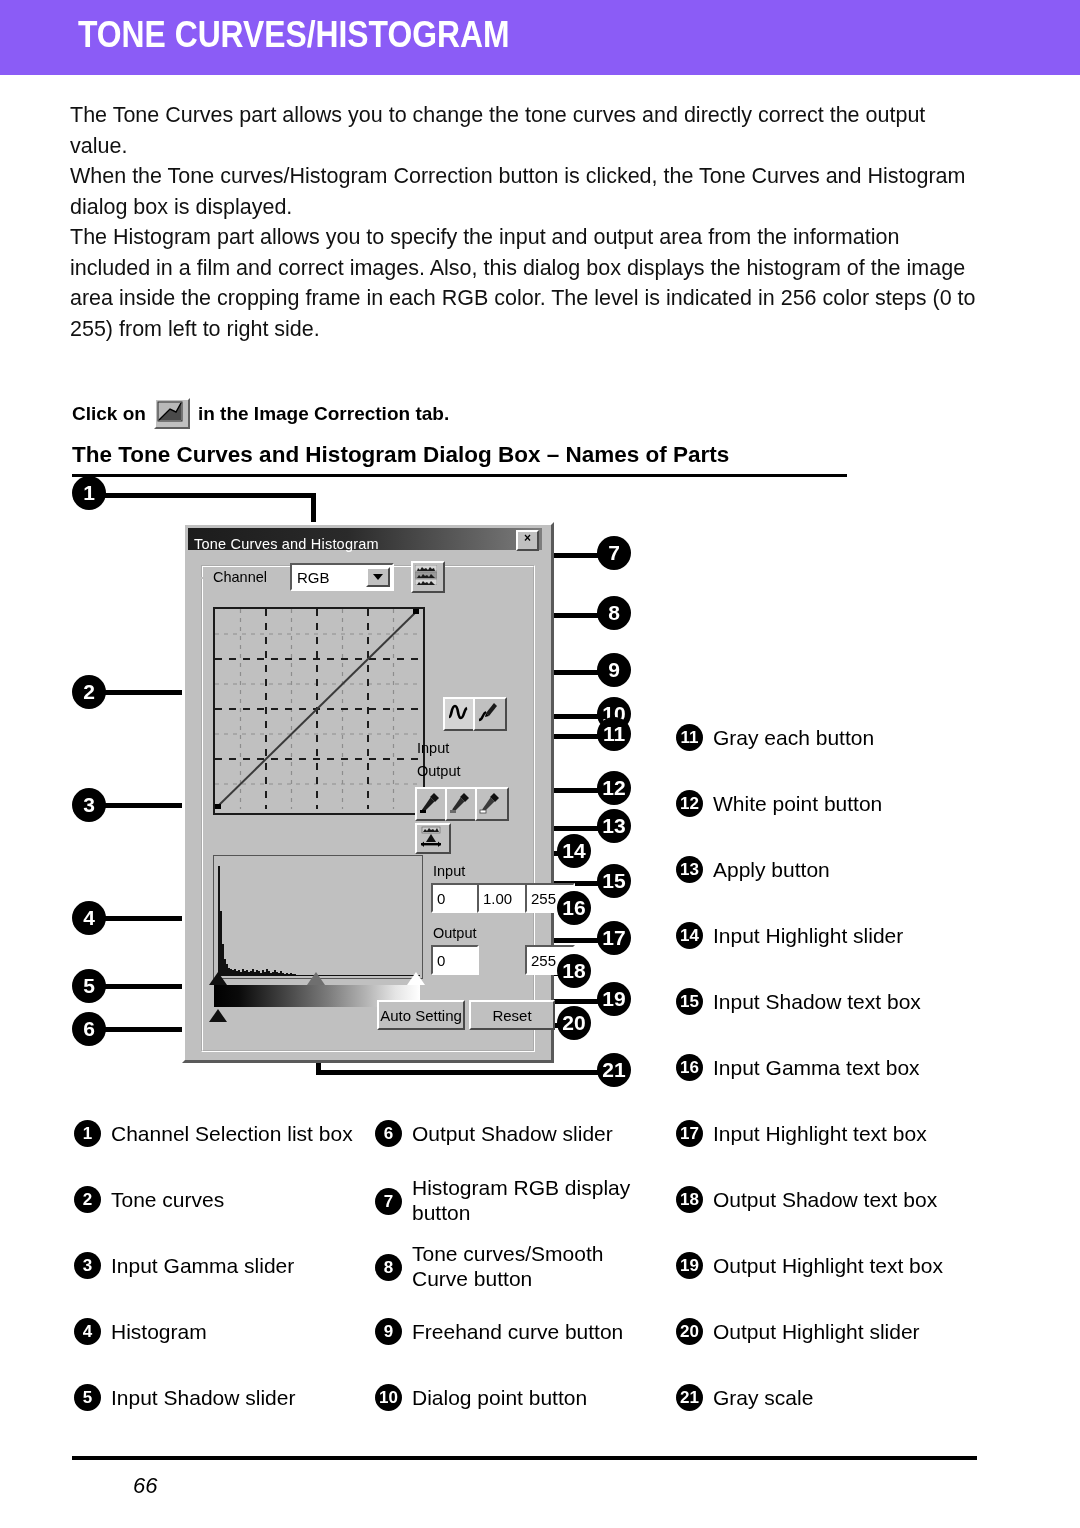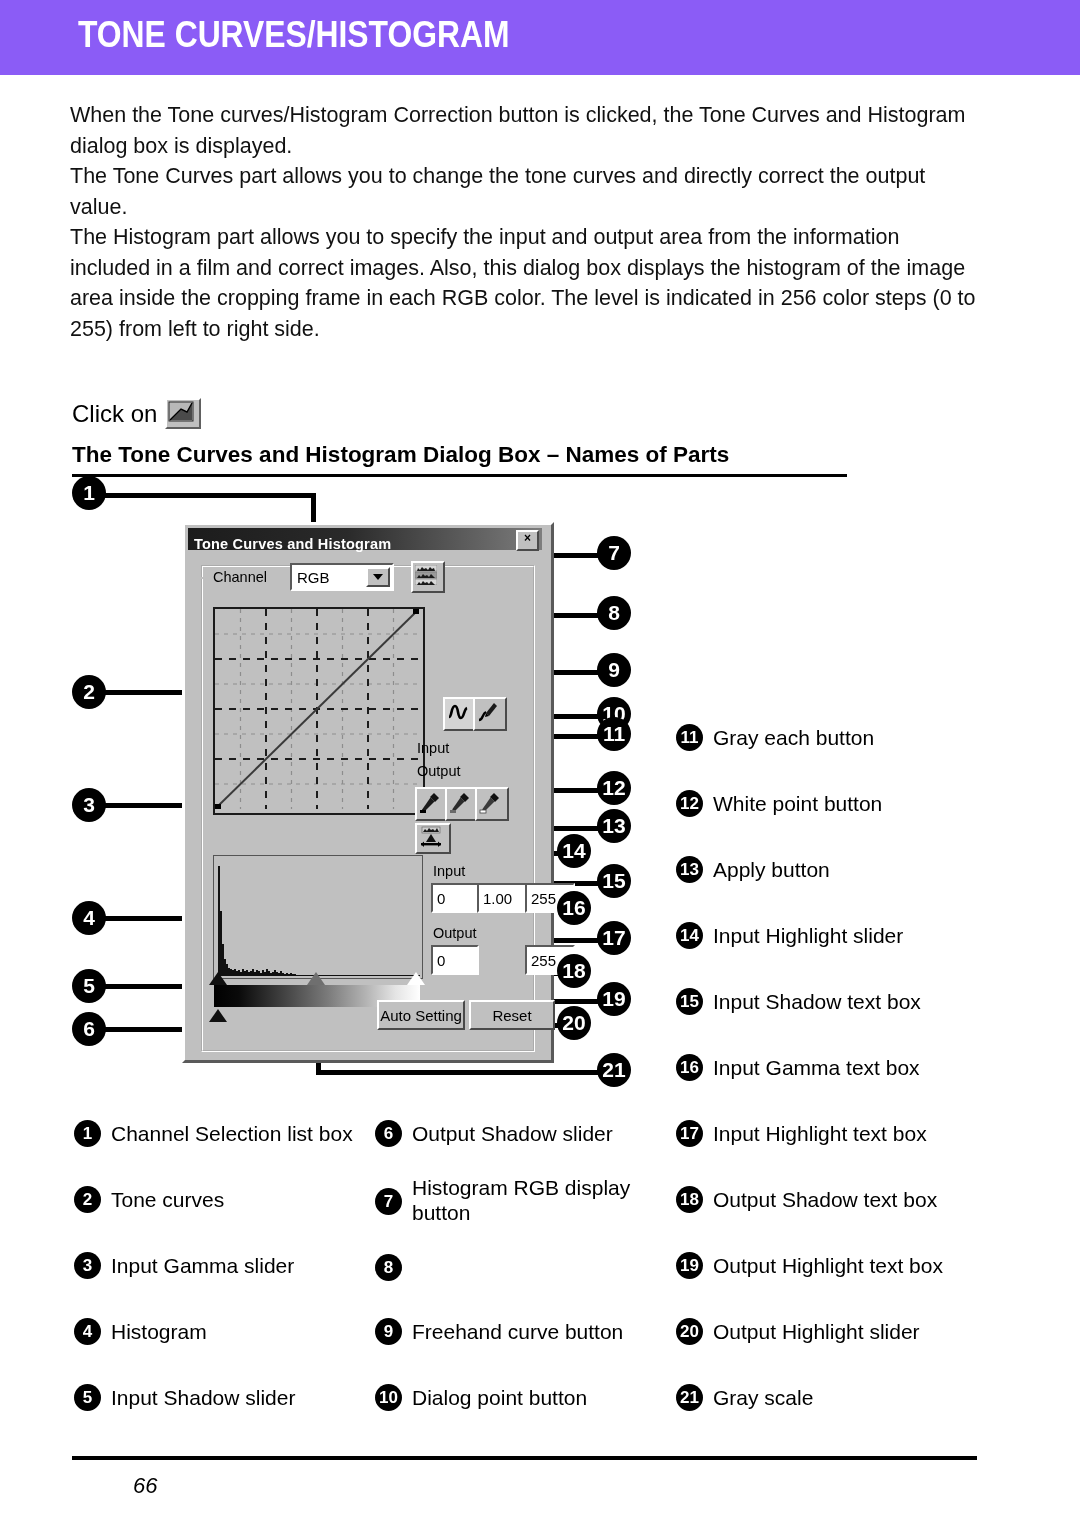--- a/index.html
+++ b/index.html
@@ -25,21 +25,21 @@
   
   #intro{
     position:absolute;left:70px;top:100px;width:910px;
     font-size:21.5px;line-height:30.5px;color:#111;
   }
   #intro p{margin:0;}
 
   
   #clickon{
     position:absolute;left:72px;top:398px;
-    font-size:24px;font-weight:normal;white-space:nowrap;
+    font-size:19px;font-weight:bold;white-space:nowrap;
     display:flex;align-items:center;gap:8px;
   }
   .inline-icon{
     display:inline-block;width:32px;height:27px;
     background:#c0c0c0;
     border-top:2px solid #ffffff;border-left:2px solid #ffffff;
     border-right:2px solid #606060;border-bottom:2px solid #606060;
     position:relative;vertical-align:middle;
   }
   .inline-icon svg{position:absolute;left:0;top:0;}
@@ -77,21 +77,21 @@
     border-top:3px solid #ffffff;border-left:3px solid #ffffff;
     border-right:3px solid #5a5a5a;border-bottom:3px solid #5a5a5a;
     z-index:10;
   }
   #titlebar{
     position:absolute;left:3px;top:3px;width:354px;height:22px;
     background:linear-gradient(to right,#1c1c1c 0%,#2a2a2a 45%,#7d7d7d 100%);
     display:flex;align-items:center;
   }
   #titlebar-text{
-    color:#fff;font-size:14.5px;font-weight:bold;margin-left:6px;
+    color:#fff;font-size:14.5px;font-weight:normal;margin-left:6px;
     white-space:nowrap;letter-spacing:0.2px;margin-top:9px;
   }
   #close-btn{
     position:absolute;right:3px;top:2px;width:19px;height:17px;
     background:#c0c0c0;
     border-top:2px solid #fff;border-left:2px solid #fff;
     border-right:2px solid #4a4a4a;border-bottom:2px solid #4a4a4a;
     font-size:12px;font-weight:bold;line-height:13px;text-align:center;color:#000;
   }
 
@@ -209,34 +209,35 @@
   #page-num{position:absolute;left:133px;top:1473px;font-size:22px;font-style:italic;}
 </style>
 </head>
 <body>
 
 <div id="header">
   <div id="header-title">TONE CURVES/HISTOGRAM</div>
 </div>
 
 <div id="intro">
+  <p>The Tone Curves part allows you to change the tone curves and directly correct the output value.</p>
   <p>When the Tone curves/Histogram Correction button is clicked, the Tone Curves and Histogram dialog box is displayed.</p>
-  <p>The Tone Curves part allows you to change the tone curves and directly correct the output value.</p>
   <p>The Histogram part allows you to specify the input and output area from the information included in a film and correct images. Also, this dialog box displays the histogram of the image area inside the cropping frame in each RGB color. The level is indicated in 256 color steps (0 to 255) from left to right side.</p>
 </div>
 
 <div id="clickon">
   <span>Click on</span>
   <span class="inline-icon">
     <svg width="28" height="23" viewBox="0 0 28 23">
       <rect x="2" y="2" width="24" height="19" fill="#b8b8b8" stroke="#2a2a2a" stroke-width="1"></rect>
       <polygon points="3,20 14,9 20,12 25,3 25,20" fill="#4a4a4a"></polygon>
       <path d="M3,20 L14,9 L20,12 L25,3" fill="none" stroke="#000" stroke-width="1.4"></path>
     </svg>
   </span>
+  <span>in the Image Correction tab.</span>
 </div>
 
 <div id="subhead">The Tone Curves and Histogram Dialog Box – Names of Parts</div>
 <div id="subhead-rule"></div>
 
 <div id="figure">
 
   <div class="lead lead-h" style="left:102px;top:15px;width:214px;"></div>
   <div class="lead lead-v" style="left:311px;top:15px;height:42px;"></div>
   <div class="lead-w" style="left:306px;top:52px;width:15px;height:11px;border-radius:50%;"></div>
@@ -555,20 +556,21 @@
   <div class="lg-item" style="left:375px;top:8px;width:260px;">
     <div class="lg-num">6</div>
     <div class="lg-txt">Output Shadow slider</div>
   </div>
   <div class="lg-item" style="left:375px;top:62px;width:260px;">
     <div class="lg-num" style="margin-top:14px;">7</div>
     <div class="lg-txt">Histogram RGB display button</div>
   </div>
   <div class="lg-item" style="left:375px;top:128px;width:260px;">
     <div class="lg-num" style="margin-top:14px;">8</div>
+    <div class="lg-txt">Tone curves/Smooth Curve button</div>
   </div>
   <div class="lg-item" style="left:375px;top:206px;width:260px;">
     <div class="lg-num">9</div>
     <div class="lg-txt">Freehand curve button</div>
   </div>
   <div class="lg-item" style="left:375px;top:272px;width:260px;">
     <div class="lg-num">10</div>
     <div class="lg-txt">Dialog point button</div>
   </div>
 

